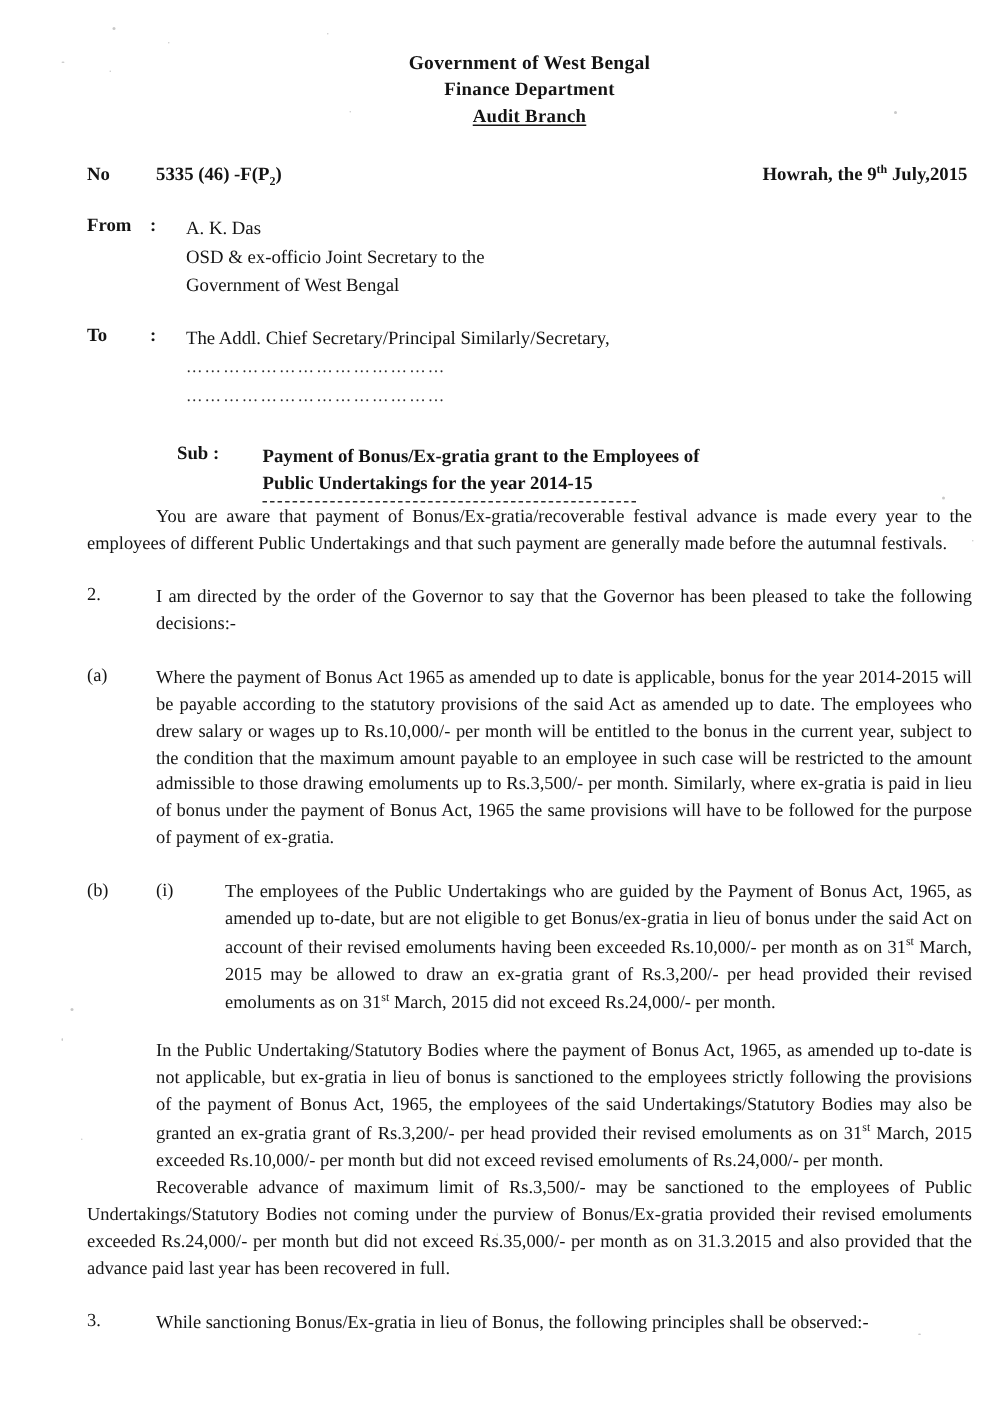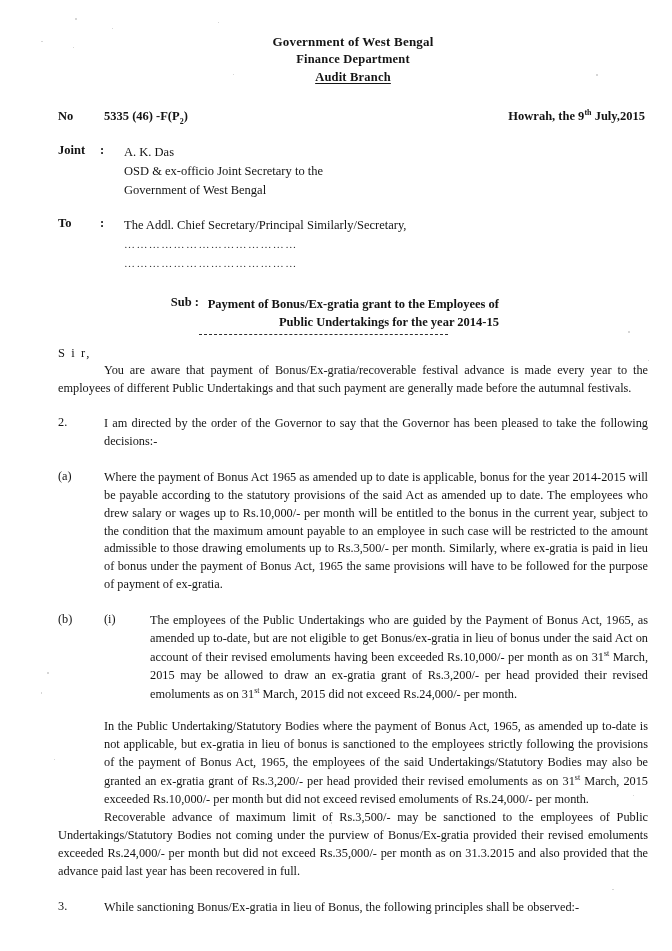--- a/index.html
+++ b/index.html
@@ -92,23 +92,22 @@
     letter-spacing: 1.4px;
     font-size: 11px;
     color: #2a2a2a;
     line-height: 1.45;
   }
 
   
   .subject {
     display: flex;
     margin-top: 22px;
-    margin-left: 84px;
-    font-size: 12.5px;
-    text-align: right;
+    margin-left: 60px;
+    font-size: 12.5px;
   }
   .subject .key {
     font-weight: bold;
     width: 57px;
     flex: none;
   }
   .subject .val {
     font-weight: bold;
     line-height: 1.45;
     width: 300px;
@@ -198,21 +197,21 @@
 
     <div class="refrow">
       <span class="memo-no">
         <span class="lbl">No</span>
         <span><span>5335 (46) -F(P</span><sub>2</sub><span>)</span></span>
       </span>
       <span class="date"><span>Howrah, the 9</span><sup>th</sup><span> July,2015</span></span>
     </div>
 
     <div class="block from">
-      <span class="key">Joint</span>
+      <span class="key">From</span>
       <span class="colon">:</span>
       <span class="val">
         <span>A. K. Das</span><br>
         <span>OSD &amp; ex-officio Joint Secretary to the</span><br>
         <span>Government of West Bengal</span>
       </span>
     </div>
 
     <div class="block to">
       <span class="key">To</span>
@@ -225,21 +224,20 @@
     </div>
 
     <div class="subject">
       <span class="key">Sub :</span>
       <span class="val">
         <span>Payment of Bonus/Ex-gratia grant to the Employees of Public Undertakings for the year 2014-15</span>
         <div class="subrule"></div>
       </span>
     </div>
 
-    <div class="salutation">S i r,</div>
 
     <p class="para lead">You are aware that payment of Bonus/Ex-gratia/recoverable festival advance is made every year to the employees of different Public Undertakings and that such payment are generally made before the autumnal festivals.</p>
 
     <div class="numbered">
       <span class="marker m-num">2.</span>
       <p class="para body">I am directed by the order of the Governor to say that the Governor has been pleased to take the following decisions:-</p>
     </div>
 
     <div class="numbered gap-md">
       <span class="marker m-alpha">(a)</span>

